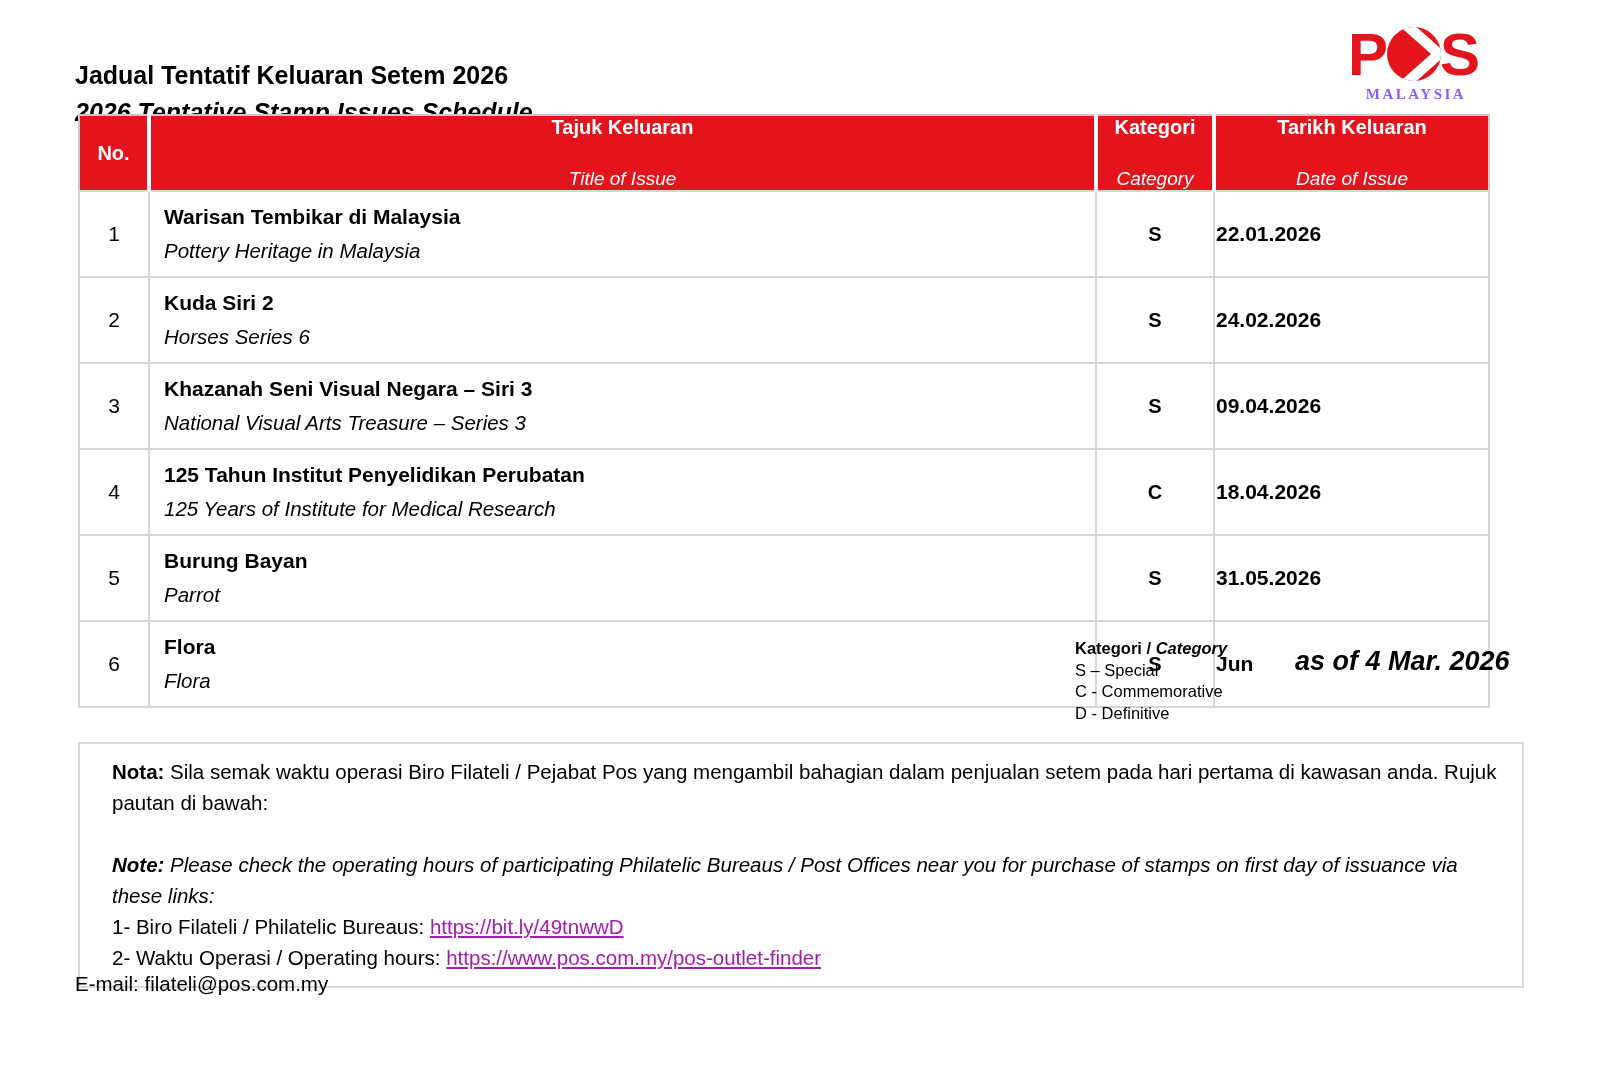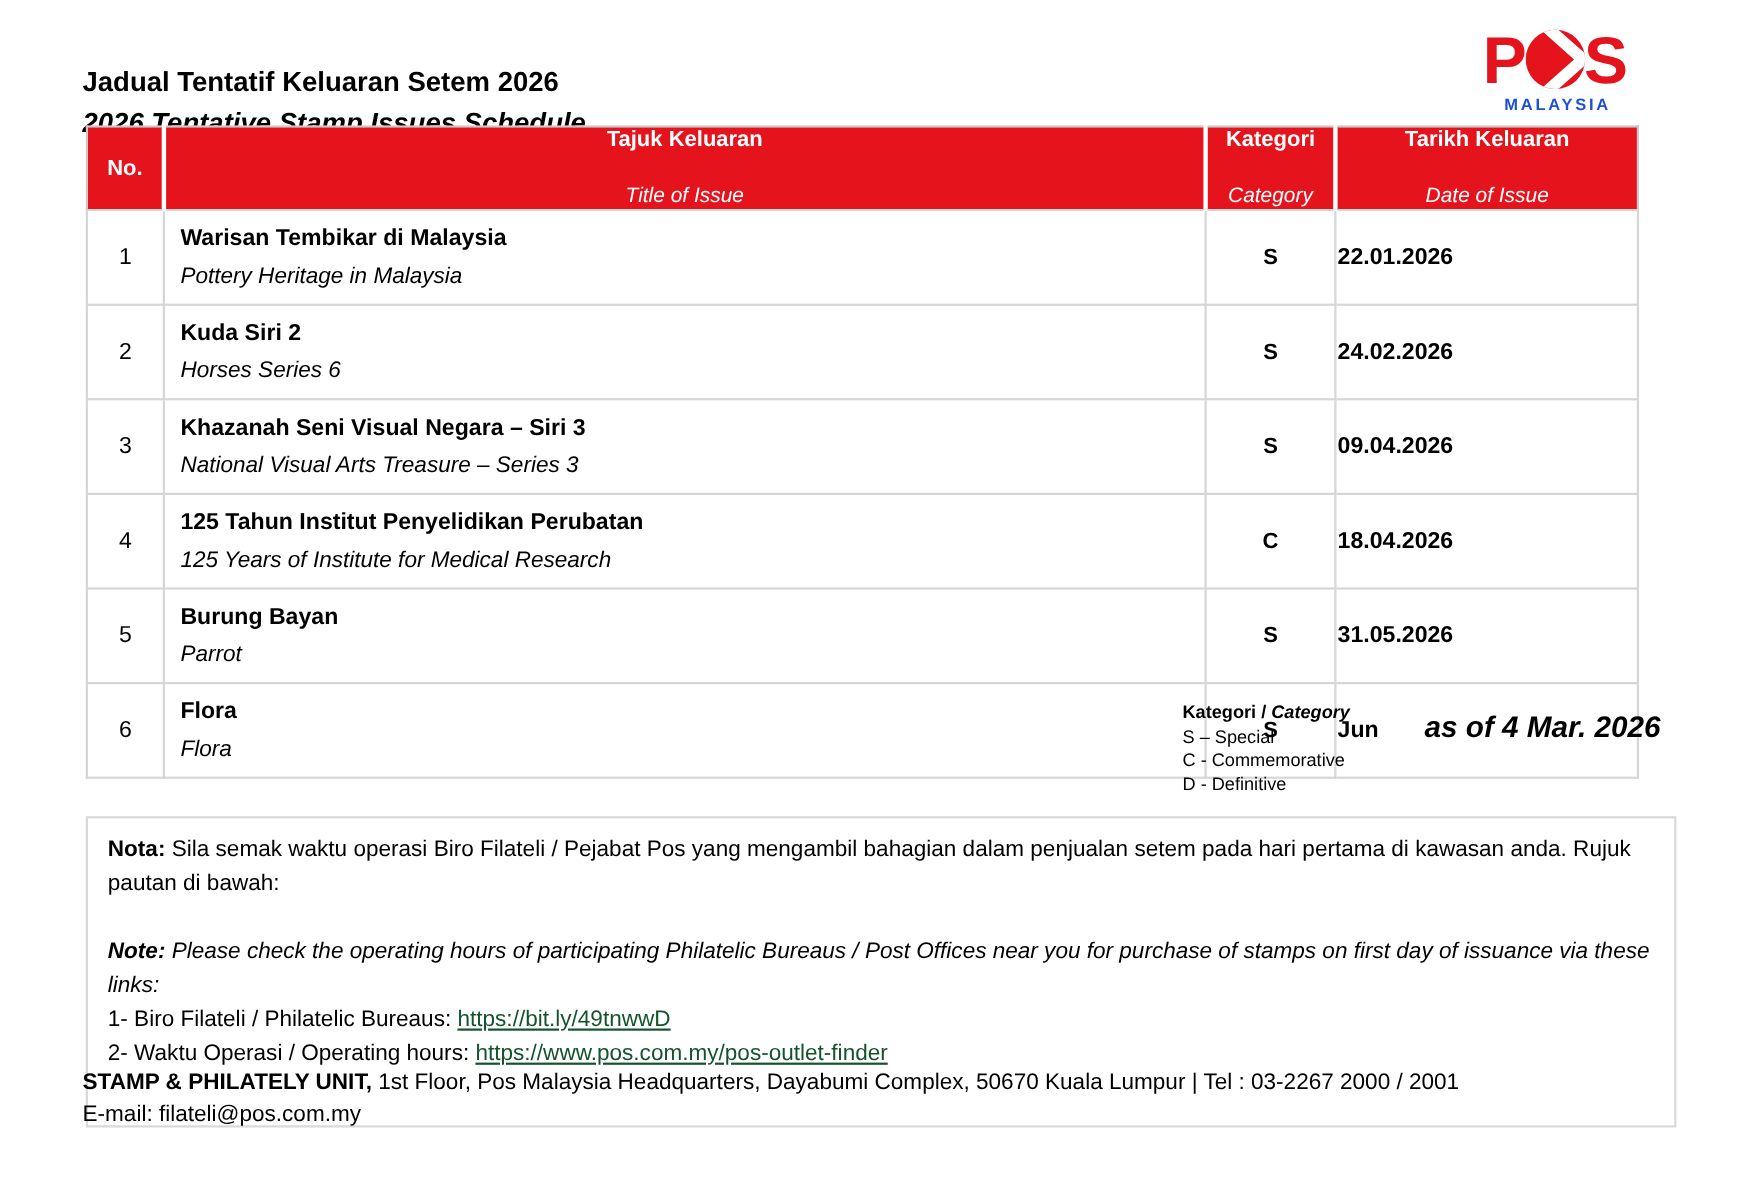--- a/index.html
+++ b/index.html
@@ -6,21 +6,21 @@
   body{
     width:1600px;height:1070px;position:relative;overflow:hidden;
     font-family:"Liberation Sans",sans-serif;color:#000;
     -webkit-font-smoothing:antialiased;
   }
   
   .title-block{position:absolute;left:75px;top:40px;}
   .title-ms{font-size:25px;font-weight:bold;line-height:30px;margin-top:20px;}
   .title-en{font-size:25px;font-weight:bold;font-style:italic;line-height:30px;margin-top:7px;}
   .logo{position:absolute;left:1348px;top:24px;width:136px;text-align:center;}
-  .logo-country{color:#1d4ed8;font-weight:bold;font-size:15px;letter-spacing:2.5px;margin-top:-2px;}
+  .logo-country{color:#8b5cf6;font-weight:bold;font-size:15px;letter-spacing:2.5px;margin-top:-2px;font-family:Liberation Serif, serif;}
   
   .schedule-table{
     position:absolute;left:78px;top:114px;width:1410px;
     border-collapse:collapse;table-layout:fixed;
     border:2px solid #C9C9C9;
   }
   .schedule-table thead th{
     background:#E4131C;color:#fff;text-align:center;vertical-align:middle;
     height:71px;padding:0;font-weight:normal;
   }
@@ -39,27 +39,27 @@
   
   .reminder{position:absolute;left:75px;top:644px;font-size:20.5px;line-height:31px;}
   .reminder .lbl{font-weight:bold;}
   .reminder .line2{font-style:italic;}
   .legend{position:absolute;left:1075px;top:638px;font-size:16.5px;line-height:21.5px;}
   .legend .lg-head{font-weight:bold;}
   .legend .lg-head .it{font-style:italic;}
   .as-of{position:absolute;left:1295px;top:646px;width:180px;font-size:27px;font-weight:bold;font-style:italic;white-space:nowrap;}
   
   .note-box{
-    position:absolute;left:78px;top:742px;width:1446px;height:283px;box-sizing:border-box;
-    border:2px solid #D9D9D9;padding:12px 18px 0 18px;font-size:20.5px;line-height:31px;
+    position:absolute;left:78px;top:742px;width:1446px;height:246px;box-sizing:border-box;
+    border:2px solid #D9D9D9;padding:12px 18px 0 32px;font-size:20.5px;line-height:31px;
   }
   .note-box .b{font-weight:bold;}
   .note-box .note-en{font-style:italic;margin-top:31px;}
   .note-box .note-en .b{font-weight:bold;font-style:italic;}
-  .note-link a{color:#14532d;text-decoration:underline;}
+  .note-link a{color:#a21caf;text-decoration:underline;}
   
   .footer{position:absolute;left:75px;top:969px;font-size:20.5px;line-height:29px;}
   .footer .b{font-weight:bold;}
 </style>
 </head>
 <body>
 
 <div class="title-block">
   <div class="title-ms">Jadual Tentatif Keluaran Setem 2026</div>
   <div class="title-en">2026 Tentative Stamp Issues Schedule</div>
@@ -190,17 +190,14 @@
   </div>
   <div class="note-link">
     <span>1- Biro Filateli / Philatelic Bureaus: </span><a href="#">https://bit.ly/49tnwwD</a>
   </div>
   <div class="note-link">
     <span>2- Waktu Operasi / Operating hours:  </span><a href="#">https://www.pos.com.my/pos-outlet-finder</a>
   </div>
 </div>
 
 <div class="footer">
-  <div>
-    <span class="b">STAMP &amp; PHILATELY UNIT,</span><span> 1st Floor, Pos Malaysia Headquarters, Dayabumi Complex, 50670 Kuala Lumpur | Tel : 03-2267 2000 / 2001</span>
-  </div>
   <div>E-mail: filateli@pos.com.my</div>
 </div>
 
 </body></html>

